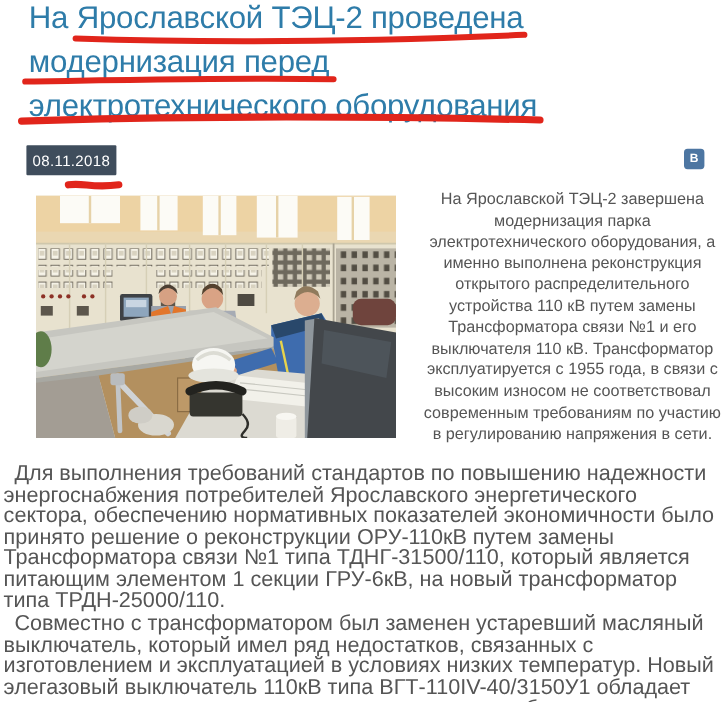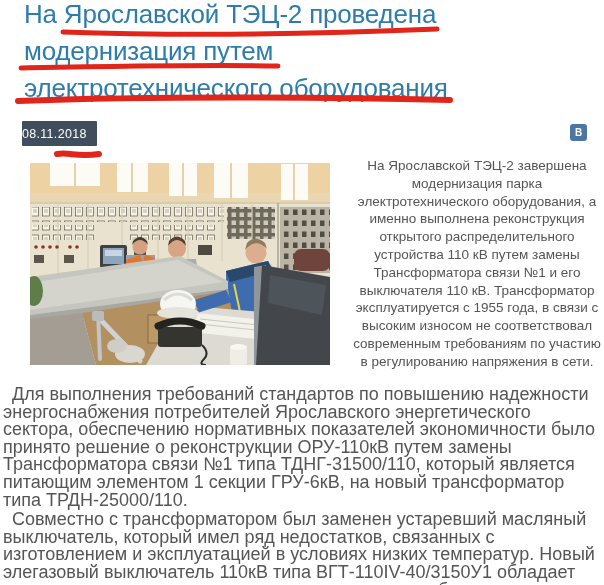--- a/index.html
+++ b/index.html
@@ -22,21 +22,21 @@
   .page-title{
     position:absolute;left:24px;top:-4px;width:560px;
     font-size:26px;line-height:37px;font-weight:400;
     color:var(--title-blue);letter-spacing:-0.2px;
   }
   .title-line{white-space:nowrap;}
   .date-badge{
     position:absolute;left:22px;top:121px;width:75px;height:25px;
     background:var(--date-badge-bg);color:var(--date-badge-text);
     font-size:12.5px;letter-spacing:.3px;
-    display:flex;align-items:center;
+    display:flex;align-items:center;justify-content:center;
     border-radius:1px;
   }
   .vk-share{
     position:absolute;left:570px;top:124px;width:17px;height:17px;
     background:var(--vk-bg);color:var(--vk-text);
     border:none;border-radius:3px;cursor:pointer;
     font-size:10px;font-weight:bold;
     display:flex;align-items:center;justify-content:center;
     font-family:"Liberation Sans",sans-serif;
   }
@@ -60,21 +60,21 @@
   }
   .annotations path{
     fill:none;stroke:var(--annotation-red);stroke-linecap:round;
   }
 </style>
 </head>
 <body>
 
 <h1 class="page-title">
   <div class="title-line">На Ярославской ТЭЦ-2 проведена</div>
-  <div class="title-line">модернизация путем</div>
+  <div class="title-line">модернизация перед</div>
   <div class="title-line">электротехнического оборудования</div>
 </h1>
 
 <div class="date-badge">
   <span>08.11.2018</span>
 </div>
 
 <button class="vk-share">
   <span>В</span>
 </button>

